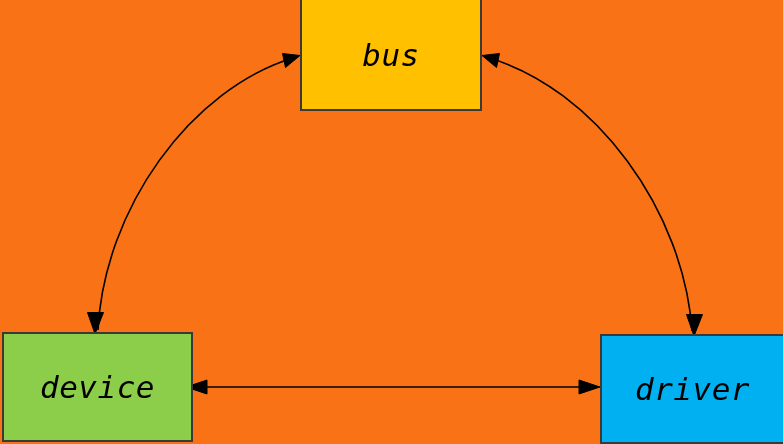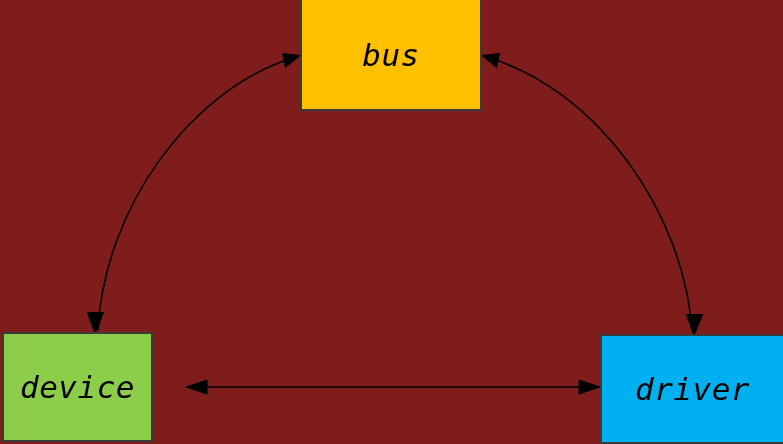--- a/index.html
+++ b/index.html
@@ -52,34 +52,34 @@
     width: 182px;
     height: 123px;
   }
   #node-bus .node-label {
     position: relative;
     top: 6px;
   }
   #node-device {
     left: 2px;
     top: 332px;
-    width: 151px;
+    width: 191px;
     height: 110px;
   }
   #node-driver {
     left: 600px;
     top: 334px;
     width: 185px;
     height: 110px;
   }
 </style>
 </head>
 <body>
 
-<div id="canvas" style="background: #7f1d1d;">
+<div id="canvas" style="background: #f97316;">
 
   <svg id="edges" viewBox="0 0 783 444" width="783" height="444" xmlns="http://www.w3.org/2000/svg">
 
     <g>
       <path d="M 98 330 C 104 210 190 88 296 57" fill="none" stroke="#000000" stroke-width="1.6"></path>
 
       <polygon points="300,55.5 282.5,53.5 285.5,67.5" fill="#000000" stroke="#000000" stroke-width="1"></polygon>
 
       <polygon points="95,334 87.5,312.5 103.5,312.5" fill="#000000" stroke="#000000" stroke-width="1"></polygon>
     </g>

